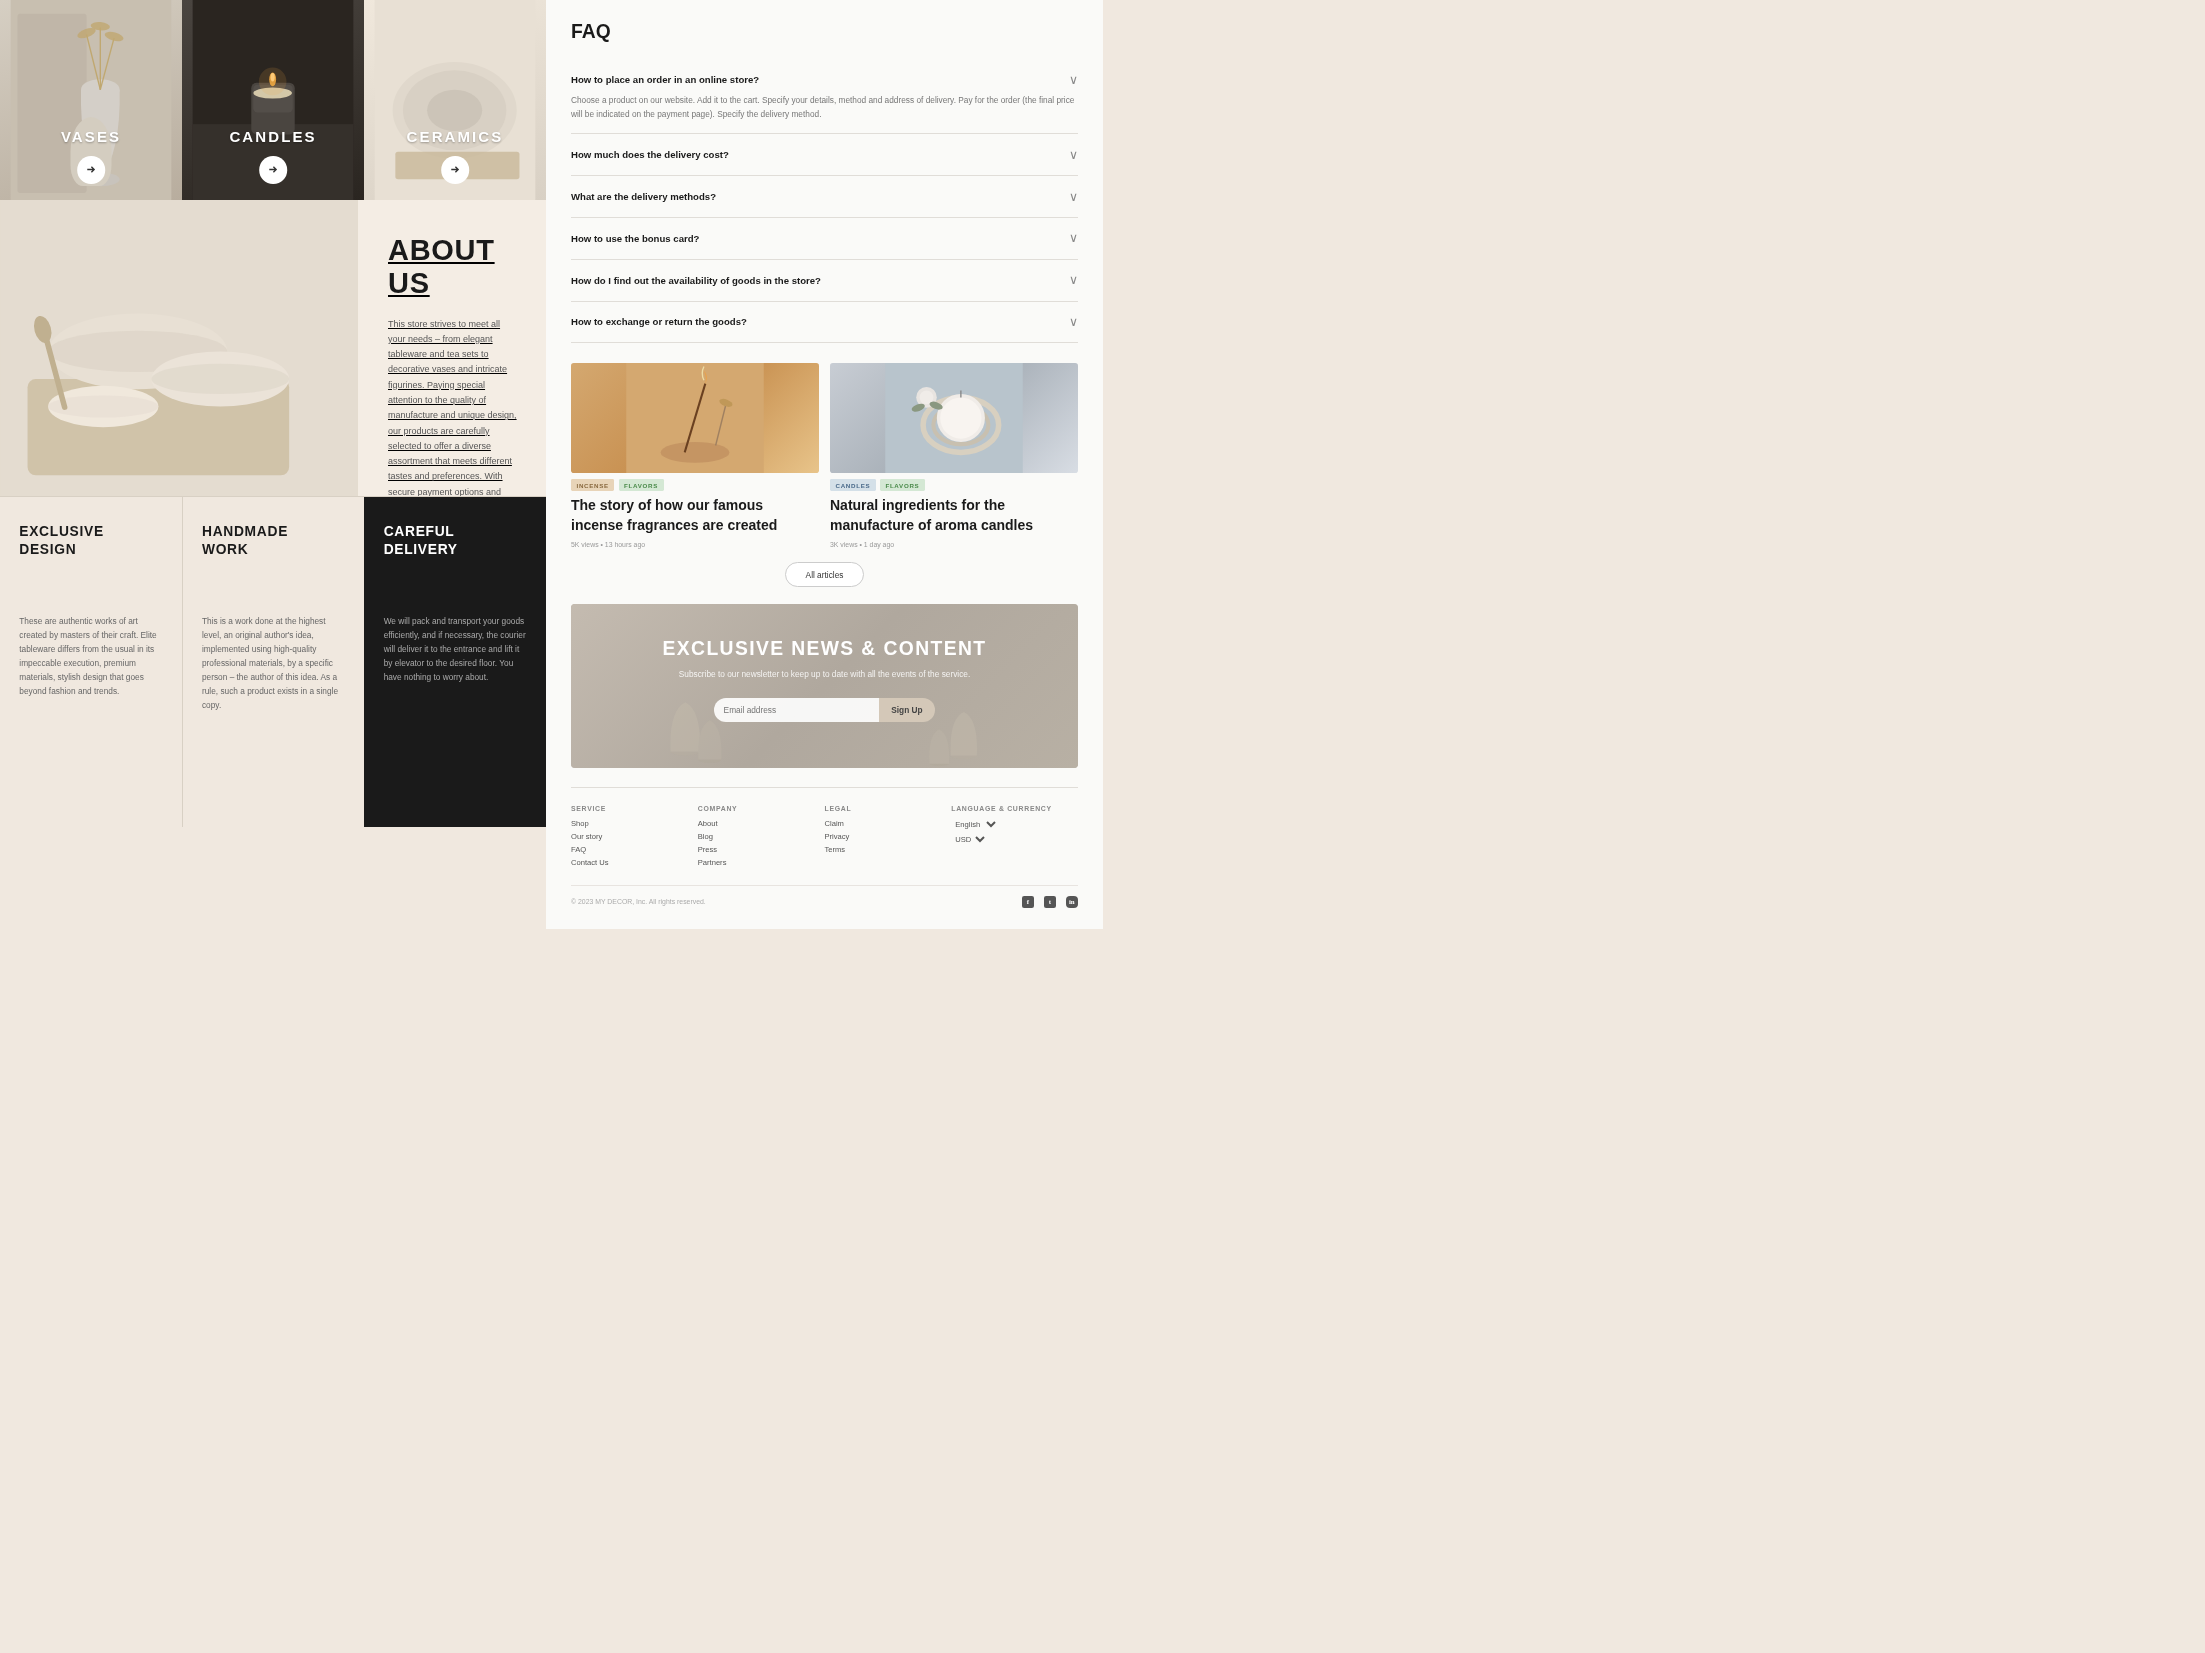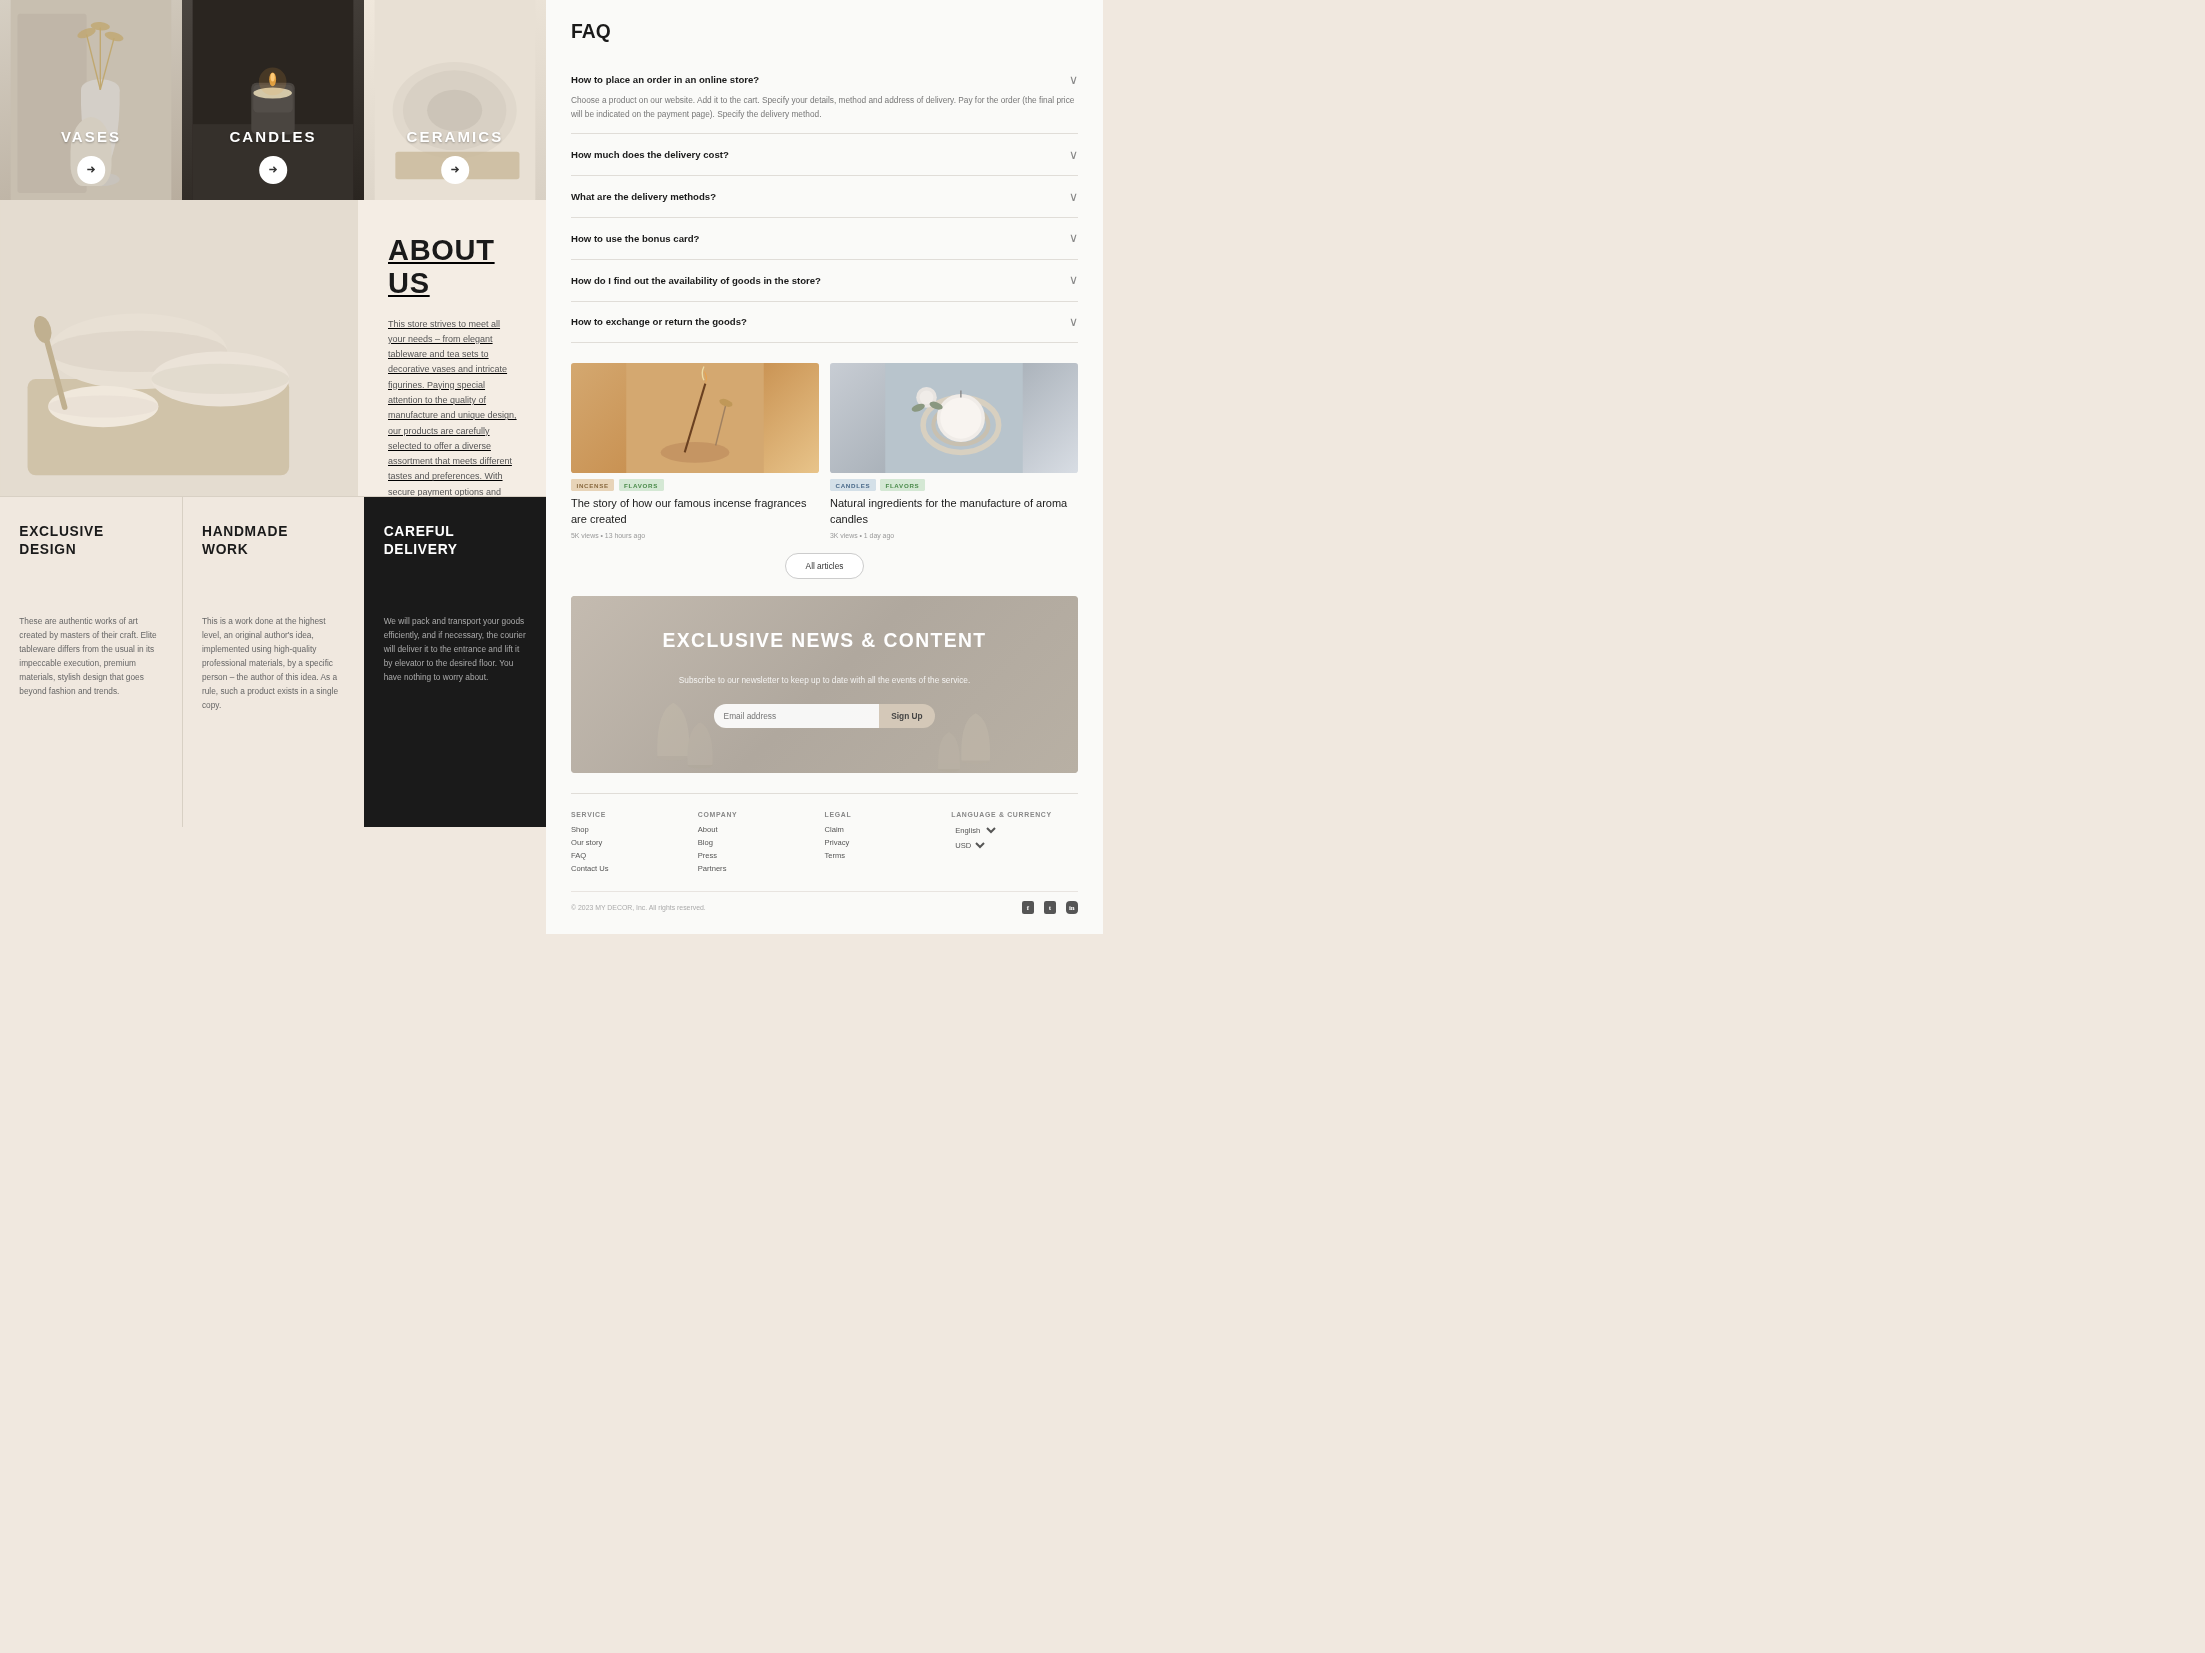--- a/index.html
+++ b/index.html
@@ -266,22 +266,22 @@
       text-transform: uppercase;
       letter-spacing: 0.7px;
       padding: 2.1px 5.5px;
       border-radius: 1.4px;
     }
     .tag-incense { background: #e8d4b8; color: #8a6a40; }
     .tag-flavors { background: #d4e8d4; color: #4a8a4a; }
     .tag-candles { background: #d4e0e8; color: #4a6a8a; }
     .article-title {
       font-family: Arial, sans-serif;
-      font-size: 11px;
-      font-weight: 400;
+      font-size: 14px;
+      font-weight: 700;
       color: #1a1a1a;
       line-height: 1.4;
       margin-bottom: 5.5px;
     }
     .article-meta {
       font-family: Arial, sans-serif;
       font-size: 6.9px;
       color: #999;
     }
 
@@ -317,21 +317,21 @@
       position: relative;
       z-index: 1;
     }
     .newsletter-title {
       font-family: Arial, sans-serif;
       font-size: 19.3px;
       font-weight: 700;
       color: white;
       letter-spacing: 1.4px;
       text-transform: uppercase;
-      margin-bottom: 22px;
+      margin-bottom: 8px;
       text-align: center;
     }
     .newsletter-sub {
       font-family: Arial, sans-serif;
       font-size: 8.3px;
       color: rgba(255,255,255,0.85);
       margin-bottom: 16.5px;
       line-height: 1.5;
     }
     .newsletter-form {

